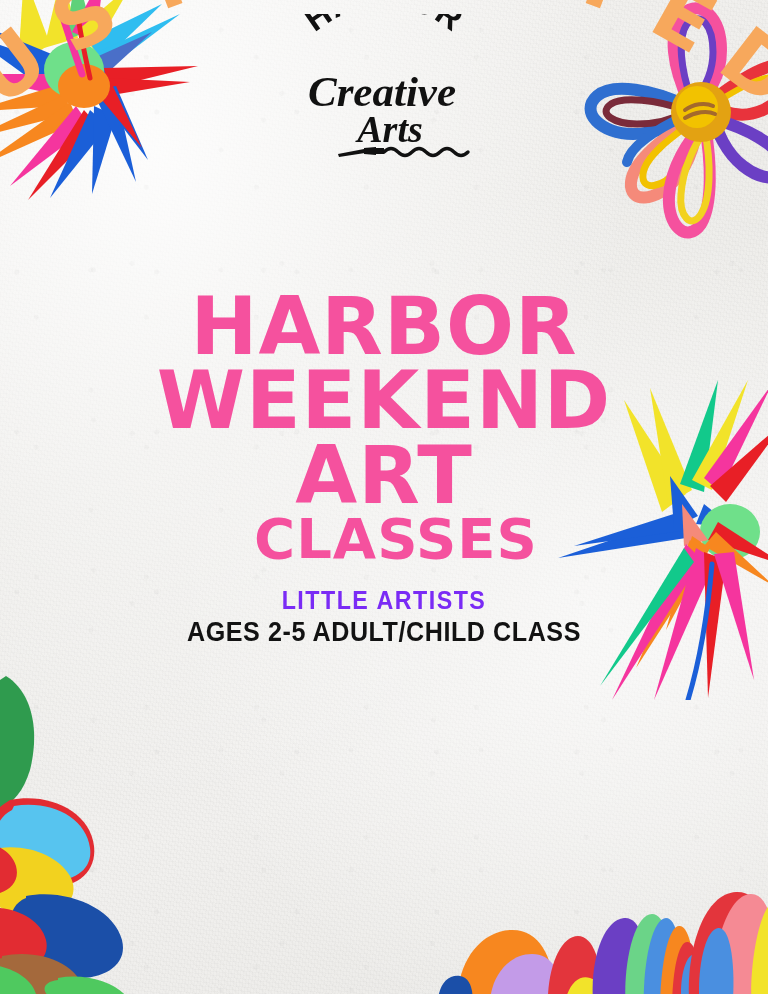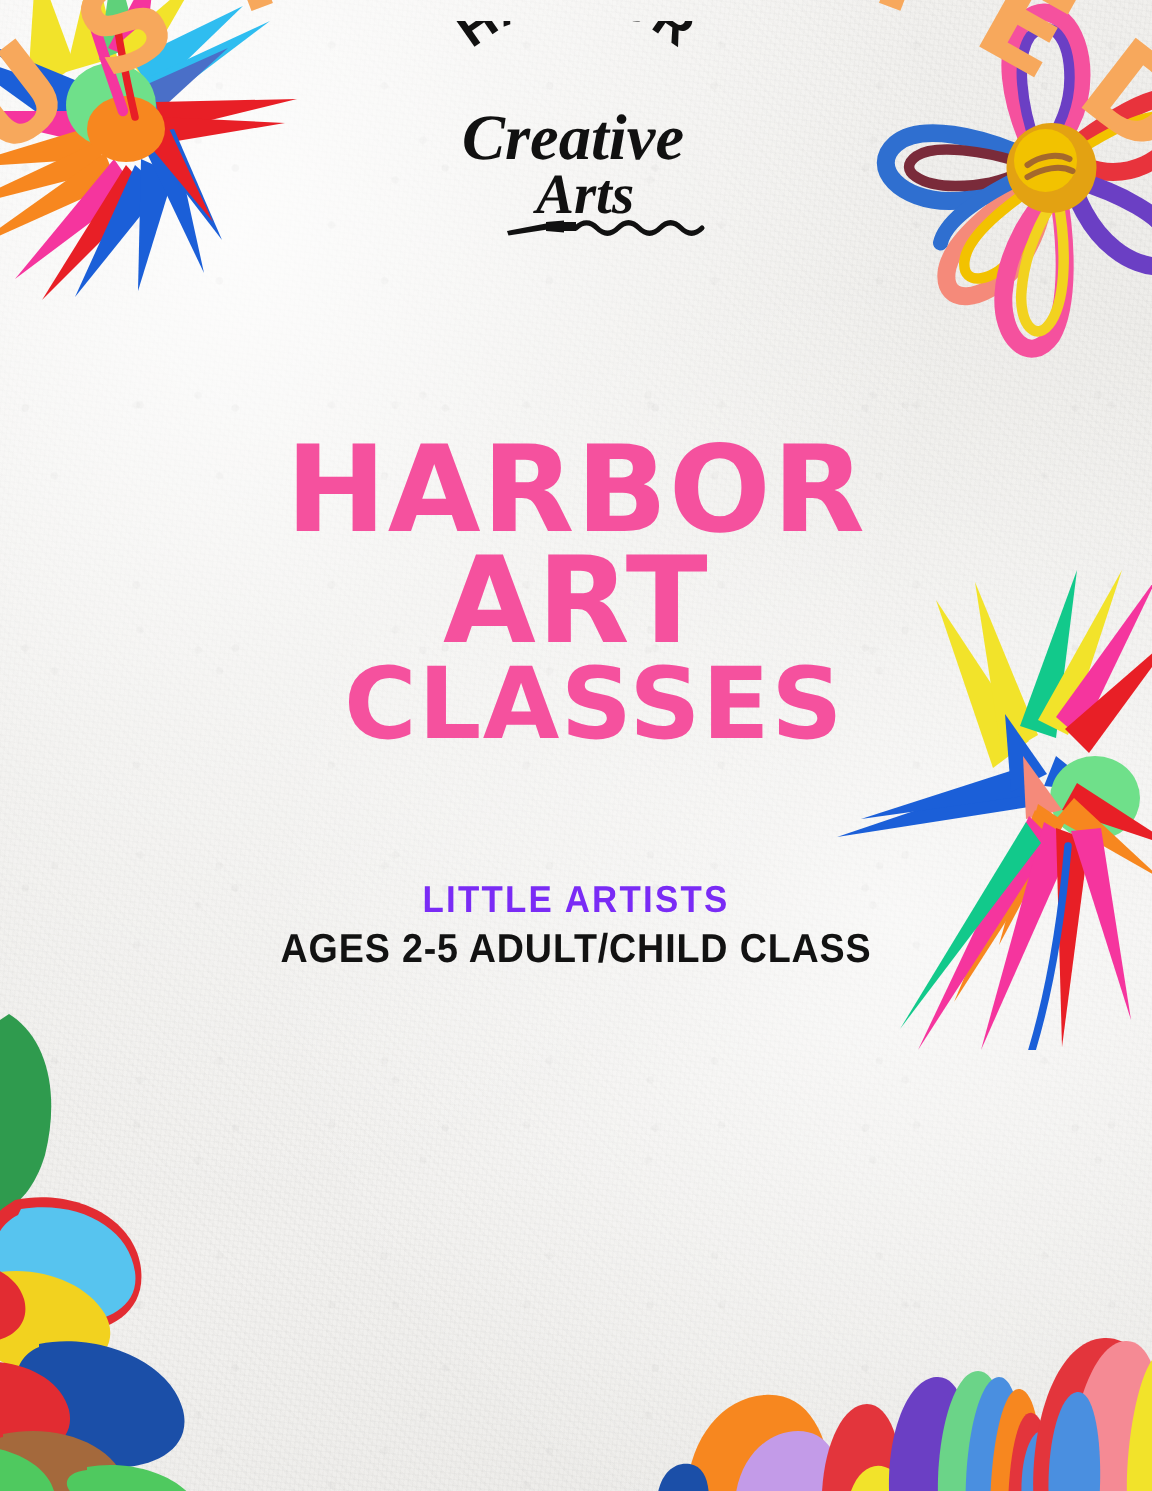--- a/index.html
+++ b/index.html
@@ -63,21 +63,21 @@
     font-family:"DejaVu Sans", sans-serif;
     font-weight:700;
     color:#f5519e;
     letter-spacing:1px;
     line-height:.93;
   }
   #main-heading .hl { display:block; }
   #main-heading .hl.l1 { font-size:80px; }
   #main-heading .hl.l2 { font-size:80px; }
   #main-heading .hl.l3 { font-size:80px; }
-  #main-heading .hl.l4 { font-size:66px;padding-left:24px; }
+  #main-heading .hl.l4 { font-size:56px;padding-left:24px; }
 
   
   #classes {
     position:absolute; left:0; top:585px; width:768px; z-index:5;
     text-align:center;
   }
   .class-block { margin-bottom:24px; }
   .class-title {
     font-family:"Liberation Sans", sans-serif;
     font-weight:700; font-size:25px;
@@ -261,20 +261,21 @@
       <span class="arcchar" style="color: rgb(247, 168, 92); transform: translate(-50%, -50%) rotate(-20.9091deg) translateY(-330px) rotate(0deg);">T</span>
       <span class="arcchar" style="color: rgb(247, 168, 92); transform: translate(-50%, -50%) rotate(-12.5455deg) translateY(-330px) rotate(0deg);"> </span>
       <span class="arcchar" style="color: rgb(247, 168, 92); transform: translate(-50%, -50%) rotate(12.5455deg) translateY(-330px) rotate(0deg);">S</span>
       <span class="arcchar" style="color: rgb(247, 168, 92); transform: translate(-50%, -50%) rotate(20.9091deg) translateY(-330px) rotate(0deg);">T</span>
       <span class="arcchar" style="color: rgb(247, 168, 92); transform: translate(-50%, -50%) rotate(29.2727deg) translateY(-330px) rotate(0deg);">E</span>
       <span class="arcchar" style="color: rgb(247, 168, 92); transform: translate(-50%, -50%) rotate(37.6364deg) translateY(-330px) rotate(0deg);">D</span>
     </div>
 
   <div id="main-heading">
     <span class="hl l1">HARBOR</span>
+    <span class="hl l2">WEEKEND</span>
     <span class="hl l3">ART</span>
     <span class="hl l4">CLASSES</span>
   </div>
 
   <div id="classes">
 
     <div class="class-block">
       <div class="class-title">LITTLE ARTISTS</div>
       <div class="class-line">AGES 2-5 ADULT/CHILD CLASS</div>
     </div>

